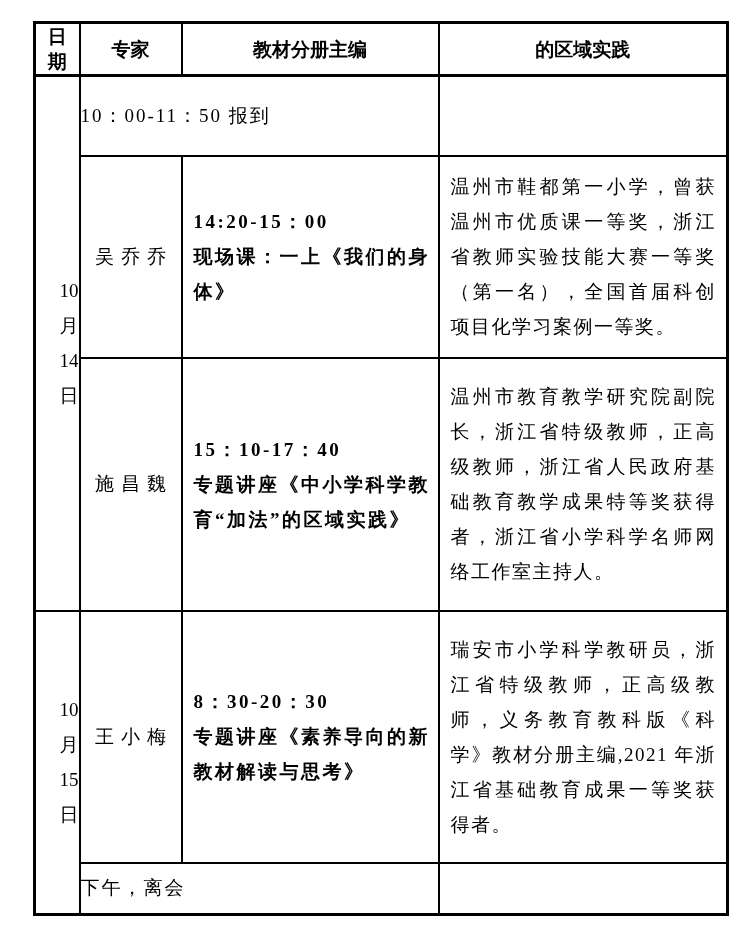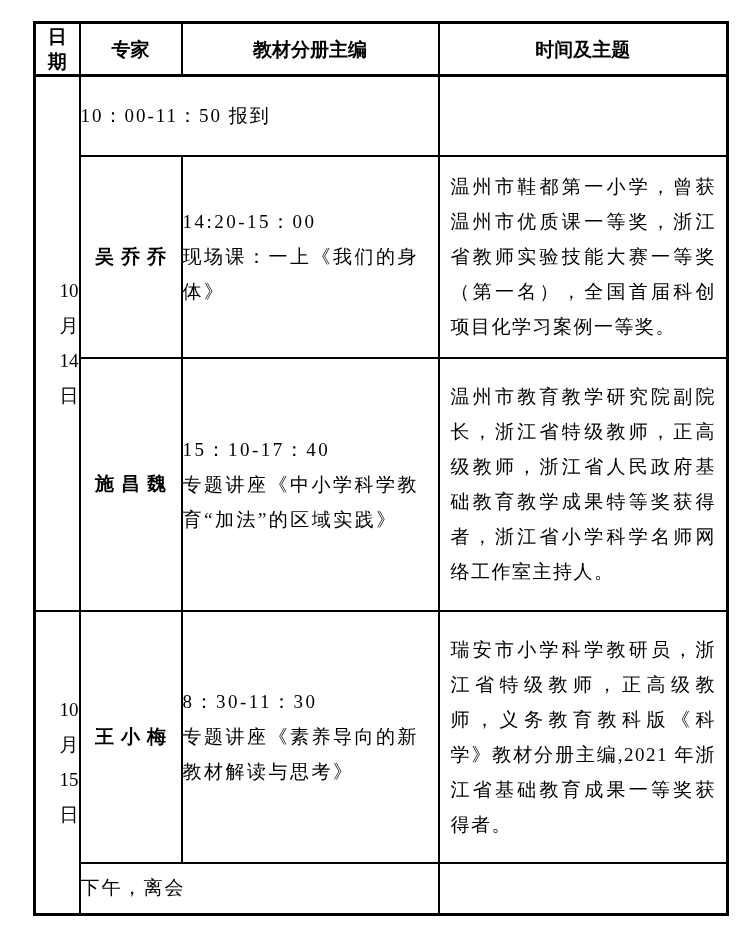--- a/index.html
+++ b/index.html
@@ -49,29 +49,30 @@
 
   td.date-cell {
     text-align: right;
     line-height: 35px;
     white-space: pre-line;
   }
   td.name-cell {
     text-align: center;
     letter-spacing: 7px;
     text-indent: 7px;
-    font-weight: bold;
   }
   td.note-cell {
     letter-spacing: 2px;
   }
   td.topic-cell {
+    padding-left: 11px;
     padding-right: 4px;
     line-height: 35px;
     letter-spacing: 2.5px;
+    font-weight: bold;
   }
   td.topic-cell .block { display: block; }
   td.intro-cell {
     padding: 6px 10px 6px 11px;
     line-height: 35px;
     letter-spacing: 1.5px;
     text-align: justify;
   }
 </style>
 </head>
@@ -85,21 +86,21 @@
       <col style="width:257px">
       <col style="width:289px">
     </colgroup>
 
     <tbody>
         <tr class="h-head">
       <th class="pre">日
 期</th>
       <th>专家</th>
       <th>教材分册主编</th>
-      <th>时间及主题</th>
+      <th>的区域实践</th>
     </tr>
 
     <tr class="h-r1">
       <td class="date-cell" rowspan="3">10
 月
 14
 日</td>
       <td class="note-cell" colspan="2">10：00-11：50 报到</td>
       <td class="intro-cell"></td>
     </tr>
@@ -122,21 +123,21 @@
       <td class="intro-cell">温州市教育教学研究院副院长，浙江省特级教师，正高级教师，浙江省人民政府基础教育教学成果特等奖获得者，浙江省小学科学名师网络工作室主持人。</td>
     </tr>
 
     <tr class="h-r4">
       <td class="date-cell" rowspan="2">10
 月
 15
 日</td>
       <td class="name-cell">王小梅</td>
       <td class="topic-cell">
-        <span class="block">8：30-11：30</span>
+        <span class="block">8：30-20：30</span>
         <span class="block">专题讲座《素养导向的新教材解读与思考》</span>
       </td>
       <td class="intro-cell">瑞安市小学科学教研员，浙江省特级教师，正高级教师，义务教育教科版《科学》教材分册主编,2021 年浙江省基础教育成果一等奖获得者。</td>
     </tr>
 
     <tr class="h-r5">
       <td class="note-cell" colspan="2">下午，离会</td>
       <td class="intro-cell"></td>
     </tr>
   </tbody>

